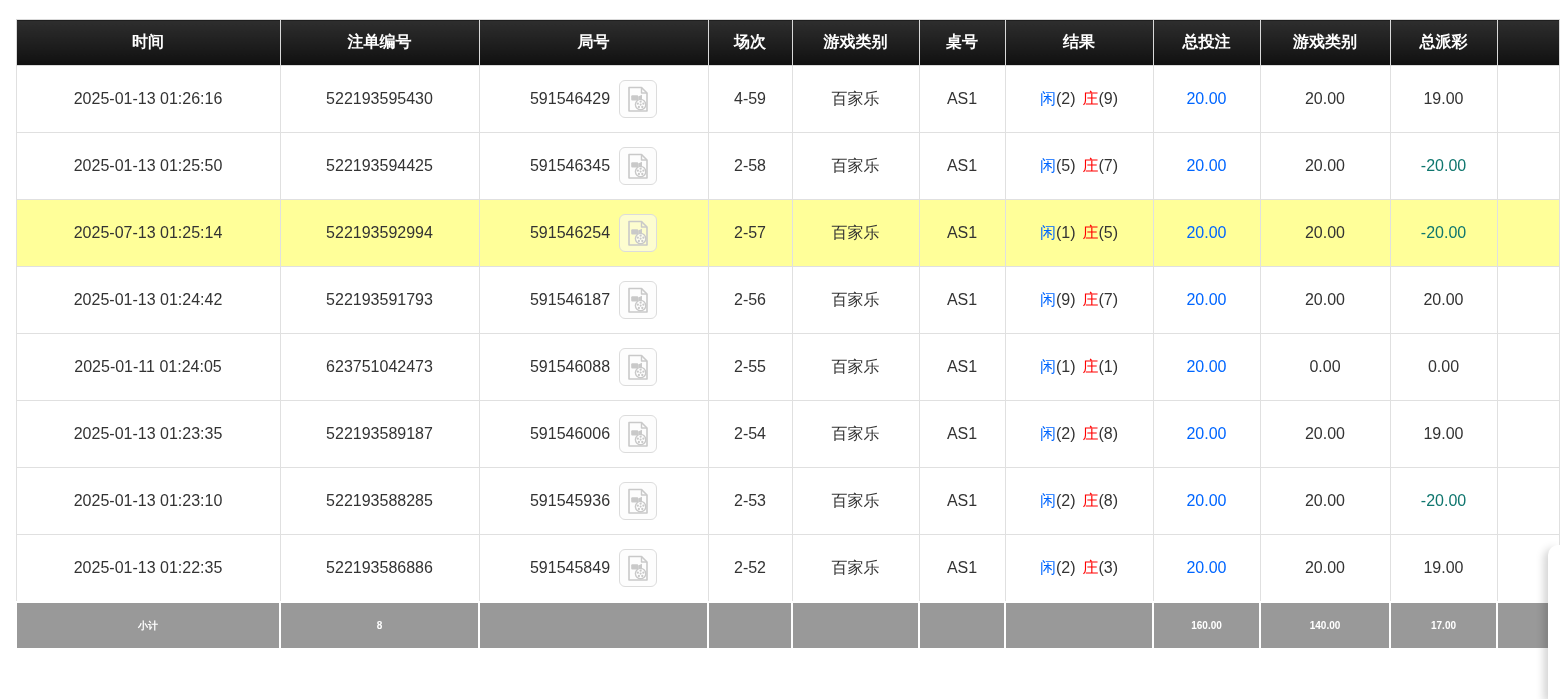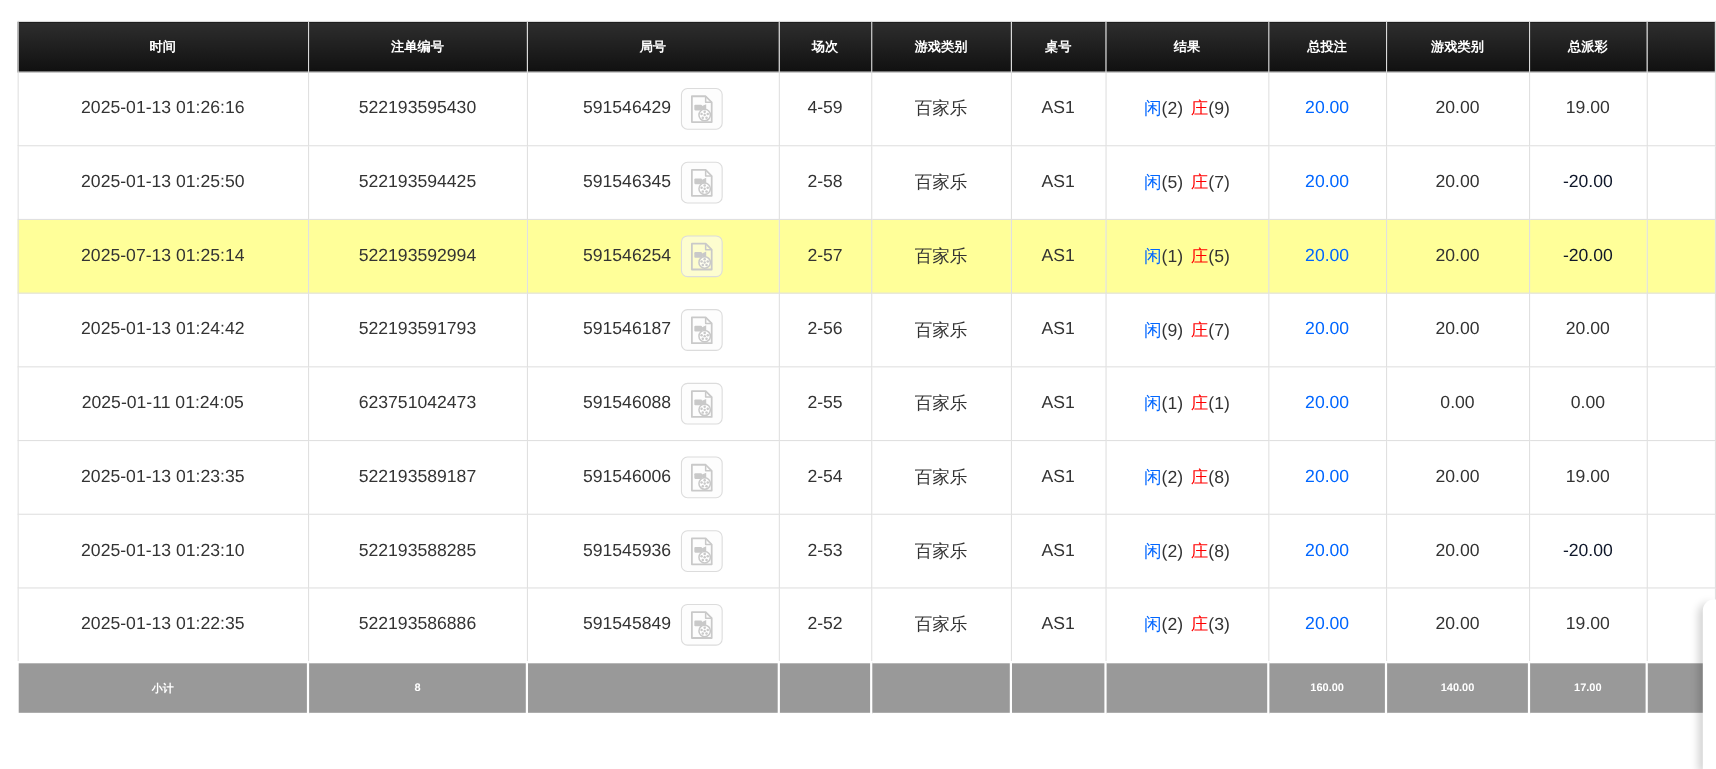--- a/index.html
+++ b/index.html
@@ -15,41 +15,41 @@
     position: absolute; left: 15px; top: 19px;
     width: 1545px;
     table-layout: fixed;
     border-collapse: collapse;
   }
 
   thead th {
     background: linear-gradient(#2e2e2e, #101010);
     color: #ffffff;
     font-weight: bold;
-    font-size: 12px;
+    font-size: 16px;
     height: 45px;
     border: 1px solid #d9d9d9;
     text-align: center;
     padding: 0;
   }
 
   tbody td {
     height: 66px;
     border: 1px solid #e0e0e0;
     text-align: center;
     font-size: 16px;
     color: #333333;
     background: #ffffff;
     padding: 0;
     white-space: nowrap;
   }
   tr.highlight td { background: #ffff99; }
 
   .blue { color: #0066ff; }
-  .payout.neg { color: #0f172a; }
+  .payout.neg { color: #0f766e; }
   .player-label { color: #0066ff; }
   .banker-label { color: #ff0000; margin-left: 7px; }
   .pts { color: #333333; }
 
   .round-no { display: inline-block; vertical-align: middle; }
   .video-btn {
     display: inline-flex; align-items: center; justify-content: center;
     width: 38px; height: 38px;
     border: 1px solid #dcdcdc;
     border-radius: 6px;

